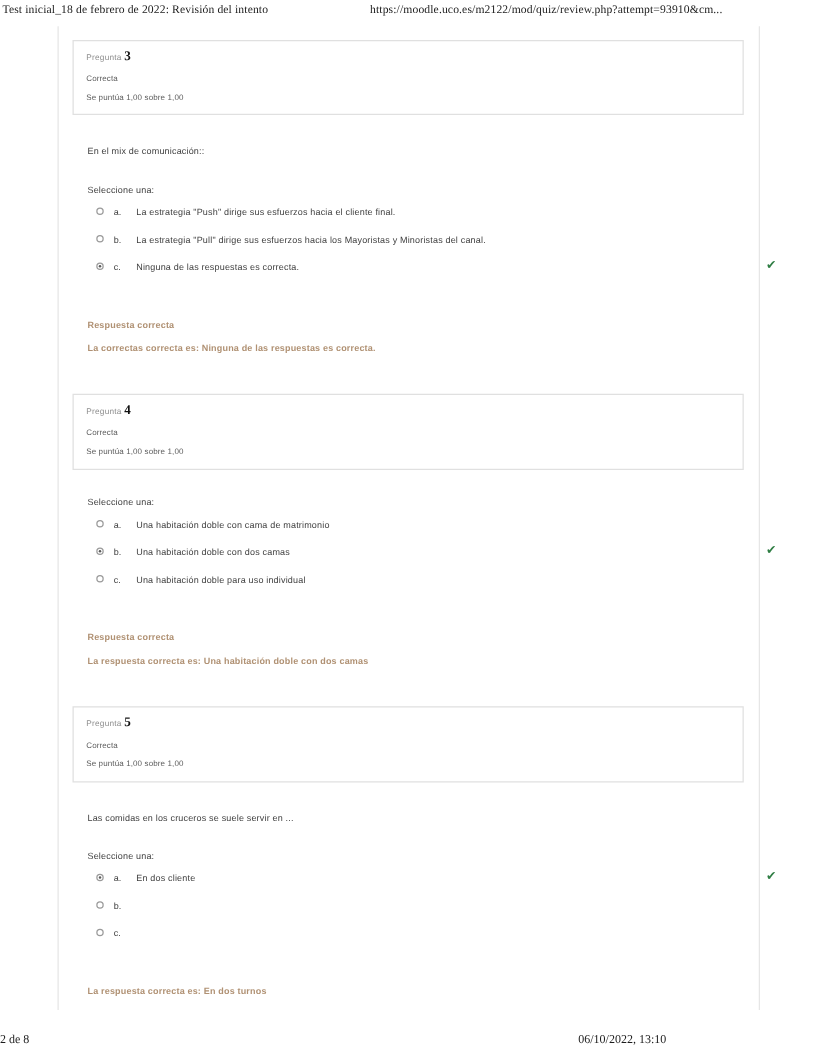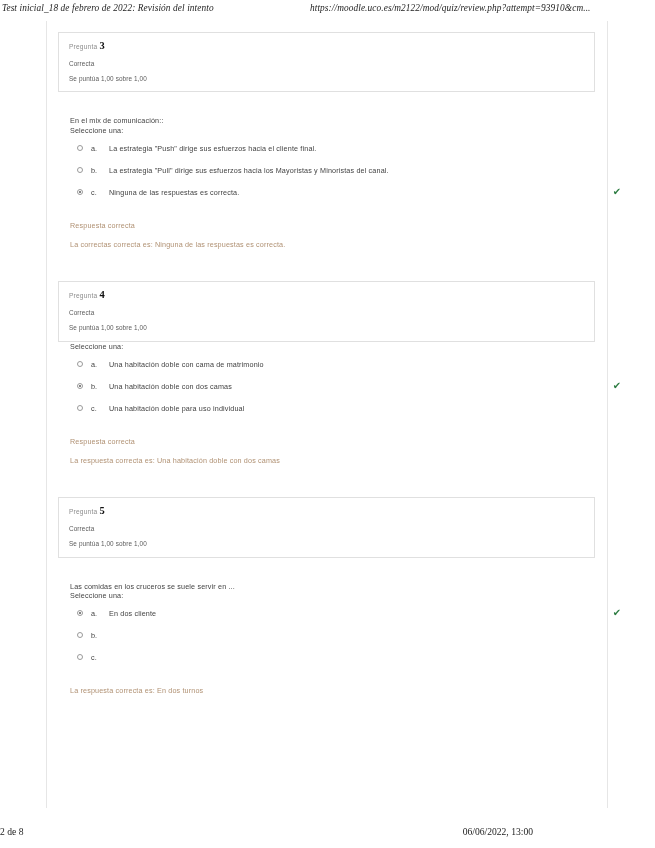--- a/index.html
+++ b/index.html
@@ -19,35 +19,34 @@
 
   
   .print-header {
     position: absolute;
     top: 0;
     left: 0;
     width: 655px;
     height: 22px;
     display: flex;
     align-items: center;
-    font-style: italic;
   }
   .print-header .ph-title {
     position: absolute;
     left: 2px;
     top: 3px;
     font-family: "Liberation Serif", serif;
     font-size: 9.3px;
     color: #1c1c1c;
     white-space: nowrap;
     letter-spacing: 0.1px;
   }
   .print-header .ph-url {
     position: absolute;
-    left: 310px;
+    left: 296px;
     top: 3px;
     font-family: "Liberation Serif", serif;
     font-size: 9.3px;
     color: #1c1c1c;
     white-space: nowrap;
     letter-spacing: 0.1px;
   }
 
   .print-footer {
     position: absolute;
@@ -143,20 +142,21 @@
   .q-text {
     font-size: 7.2px;
     color: #3f3f3f;
     line-height: 1.3;
     margin-top: 24px;
     letter-spacing: 0.15px;
   }
   .q-prompt {
     font-size: 7.2px;
     color: #3f3f3f;
+    margin-top: 21px;
     margin-bottom: 6px;
     letter-spacing: 0.15px;
   }
 
   .answer-list {
     list-style: none;
     margin: 0;
     padding: 0;
   }
   .answer-row {
@@ -208,22 +208,23 @@
     top: 1px;
     width: 12px;
     height: 12px;
     color: #2e7d43;
     font-size: 10px;
     line-height: 12px;
     text-align: center;
   }
 
   .feedback {
-    margin-top: 14px;
+    margin-top: 27px;
     padding-bottom: 2px;
+    font-weight: bold;
   }
   .feedback .fb-head {
     font-size: 7.2px;
     color: #b09173;
     line-height: 1.3;
     margin-bottom: 10px;
     letter-spacing: 0.15px;
   }
   .feedback .fb-right {
     font-size: 7.2px;
@@ -341,14 +342,14 @@
         <div class="feedback">
           <div class="fb-right">La respuesta correcta es: En dos turnos</div>
         </div>
       </div>
     </div>
     <div class="q-gap-last"></div>
   </div>
 
 <div class="print-footer">
   <div class="pf-page">2 de 8</div>
-  <div class="pf-date">06/06/2022, 13:00</div>
+  <div class="pf-date">06/10/2022, 13:10</div>
 </div>
 
 </body></html>

